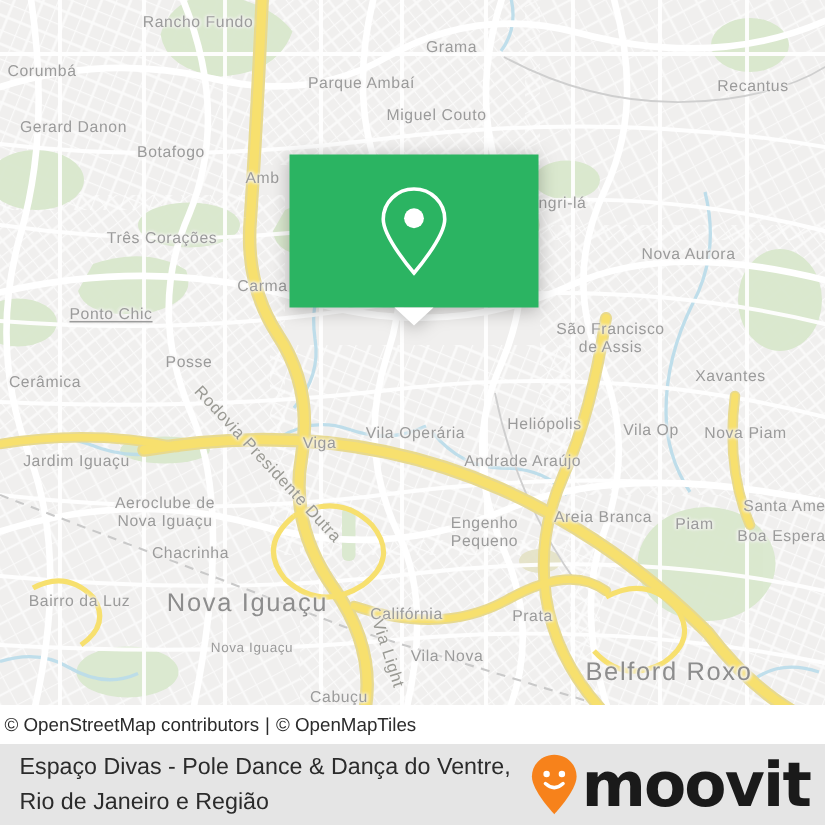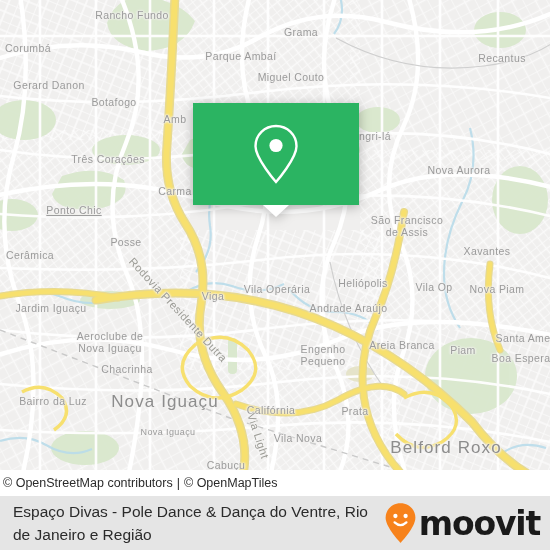--- a/index.html
+++ b/index.html
@@ -99,21 +99,21 @@
     line-height: 1.5;
     padding-right: 2px;
   }
   .brand {
     flex: 0 0 auto;
     display: flex; align-items: center;
     gap: 2px;
     margin-right: 2px;
   }
   .brand-word {
-    font-size: 33px;
+    font-size: 41px;
     font-weight: bold;
     color: #1a1a1a;
     letter-spacing: -1.2px;
     line-height: 1;
     font-family: "DejaVu Sans", sans-serif;
   }
 </style>
 </head>
 <body>
 

